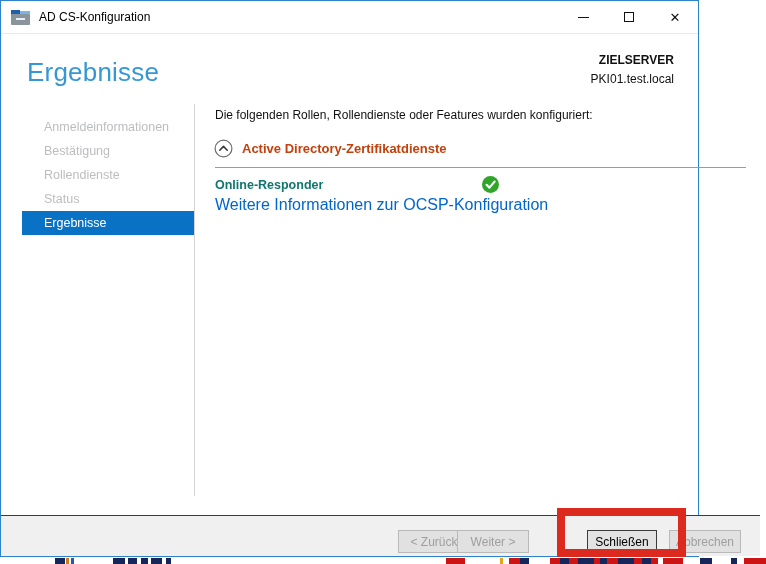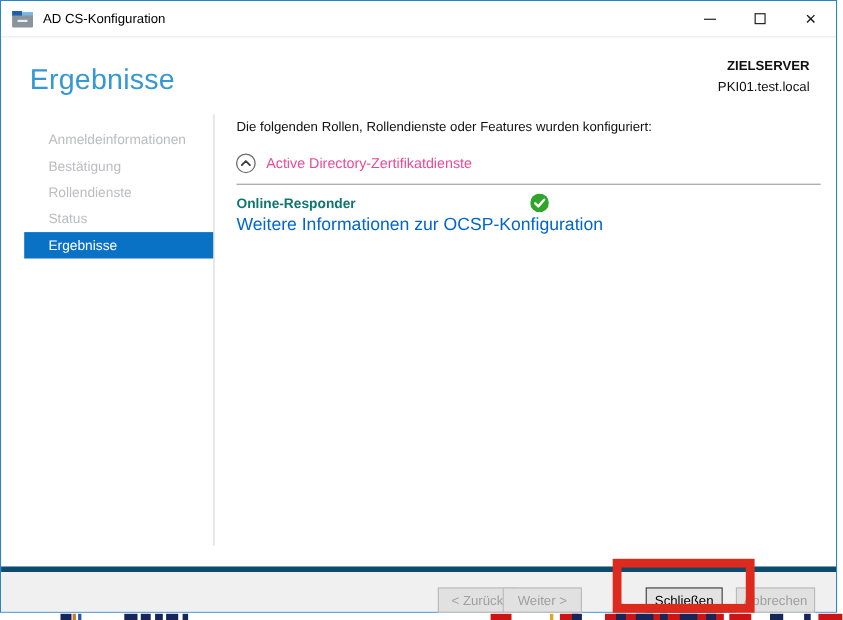--- a/index.html
+++ b/index.html
@@ -11,21 +11,21 @@
     --window-border:#2c83c9;
   }
   *{box-sizing:border-box;margin:0;padding:0;}
   body{
     width:766px;height:564px;position:relative;overflow:hidden;
     background:#ffffff;
     font-family:"Liberation Sans","DejaVu Sans",sans-serif;
     color:#1a1a1a;
   }
   .window{
-    position:absolute;left:0;top:0;width:761px;height:557px;
+    position:absolute;left:0;top:0;width:699px;height:557px;
     background:#fff;border:1px solid var(--window-border);
   }
   
   .titlebar{
     position:absolute;left:0;top:0;right:0;height:33px;
     display:flex;align-items:center;padding-left:10px;
     border-bottom:1px solid #e9e9e9;background:#fff;
   }
   .app-icon{position:relative;width:19px;height:15px;margin-right:9px;flex:0 0 auto;}
   .app-icon .box{position:absolute;left:0;top:4px;width:19px;height:11px;background:#8a949c;border-radius:1px;}
@@ -53,30 +53,30 @@
     padding-left:43px;cursor:default;white-space:nowrap;
   }
   .nav-item.selected{
     margin-left:21px;width:172px;padding-left:22px;
     background:var(--nav-selected);color:#ffffff;
   }
   .v-divider{position:absolute;left:193px;top:103px;height:392px;width:1px;background:#d4d4d4;}
   
   .intro{position:absolute;left:214px;top:107px;width:530px;font-size:12px;color:#111;}
   .section-header{position:absolute;left:213px;top:138px;display:flex;align-items:center;gap:9px;}
-  .section-title{font-size:13px;font-weight:normal;color:#ec4899;}
+  .section-title{font-size:13px;font-weight:bold;color:#c2410c;}
   .section-rule{position:absolute;left:214px;top:166px;width:531px;height:1px;background:#9b9b9b;}
   .role-name{position:absolute;left:214px;top:177px;font-size:12.5px;font-weight:bold;color:#0f766e;}
   .status-badge{position:absolute;left:481px;top:175px;width:17px;height:17px;}
   .status-text{position:absolute;left:503px;top:178px;font-size:12.5px;font-weight:bold;color:#000;}
   .info-link{position:absolute;left:214px;top:195px;font-size:16px;color:var(--link-blue);cursor:pointer;}
   
   .footer{
     position:absolute;left:0;top:514px;width:759px;height:41px;
-    background:#f0f0f0;border-top:5px solid #0c4a6e;
+    background:#f0f0f0;border-top:1px solid #0c4a6e;
   }
   .btn{
     position:absolute;top:14px;height:23px;font-size:12px;
     background:#e1e1e1;border:1px solid #b9b9b9;color:#9f9f9f;
     display:flex;align-items:center;justify-content:center;cursor:default;
     font-family:"Liberation Sans","DejaVu Sans",sans-serif;
   }
   .btn-back{left:397px;width:72px;}
   .btn-next{left:456px;width:72px;}
   .btn-close{left:586px;width:70px;border:1px solid #3b3b3b;color:#000;background:#e3e3e3;}

